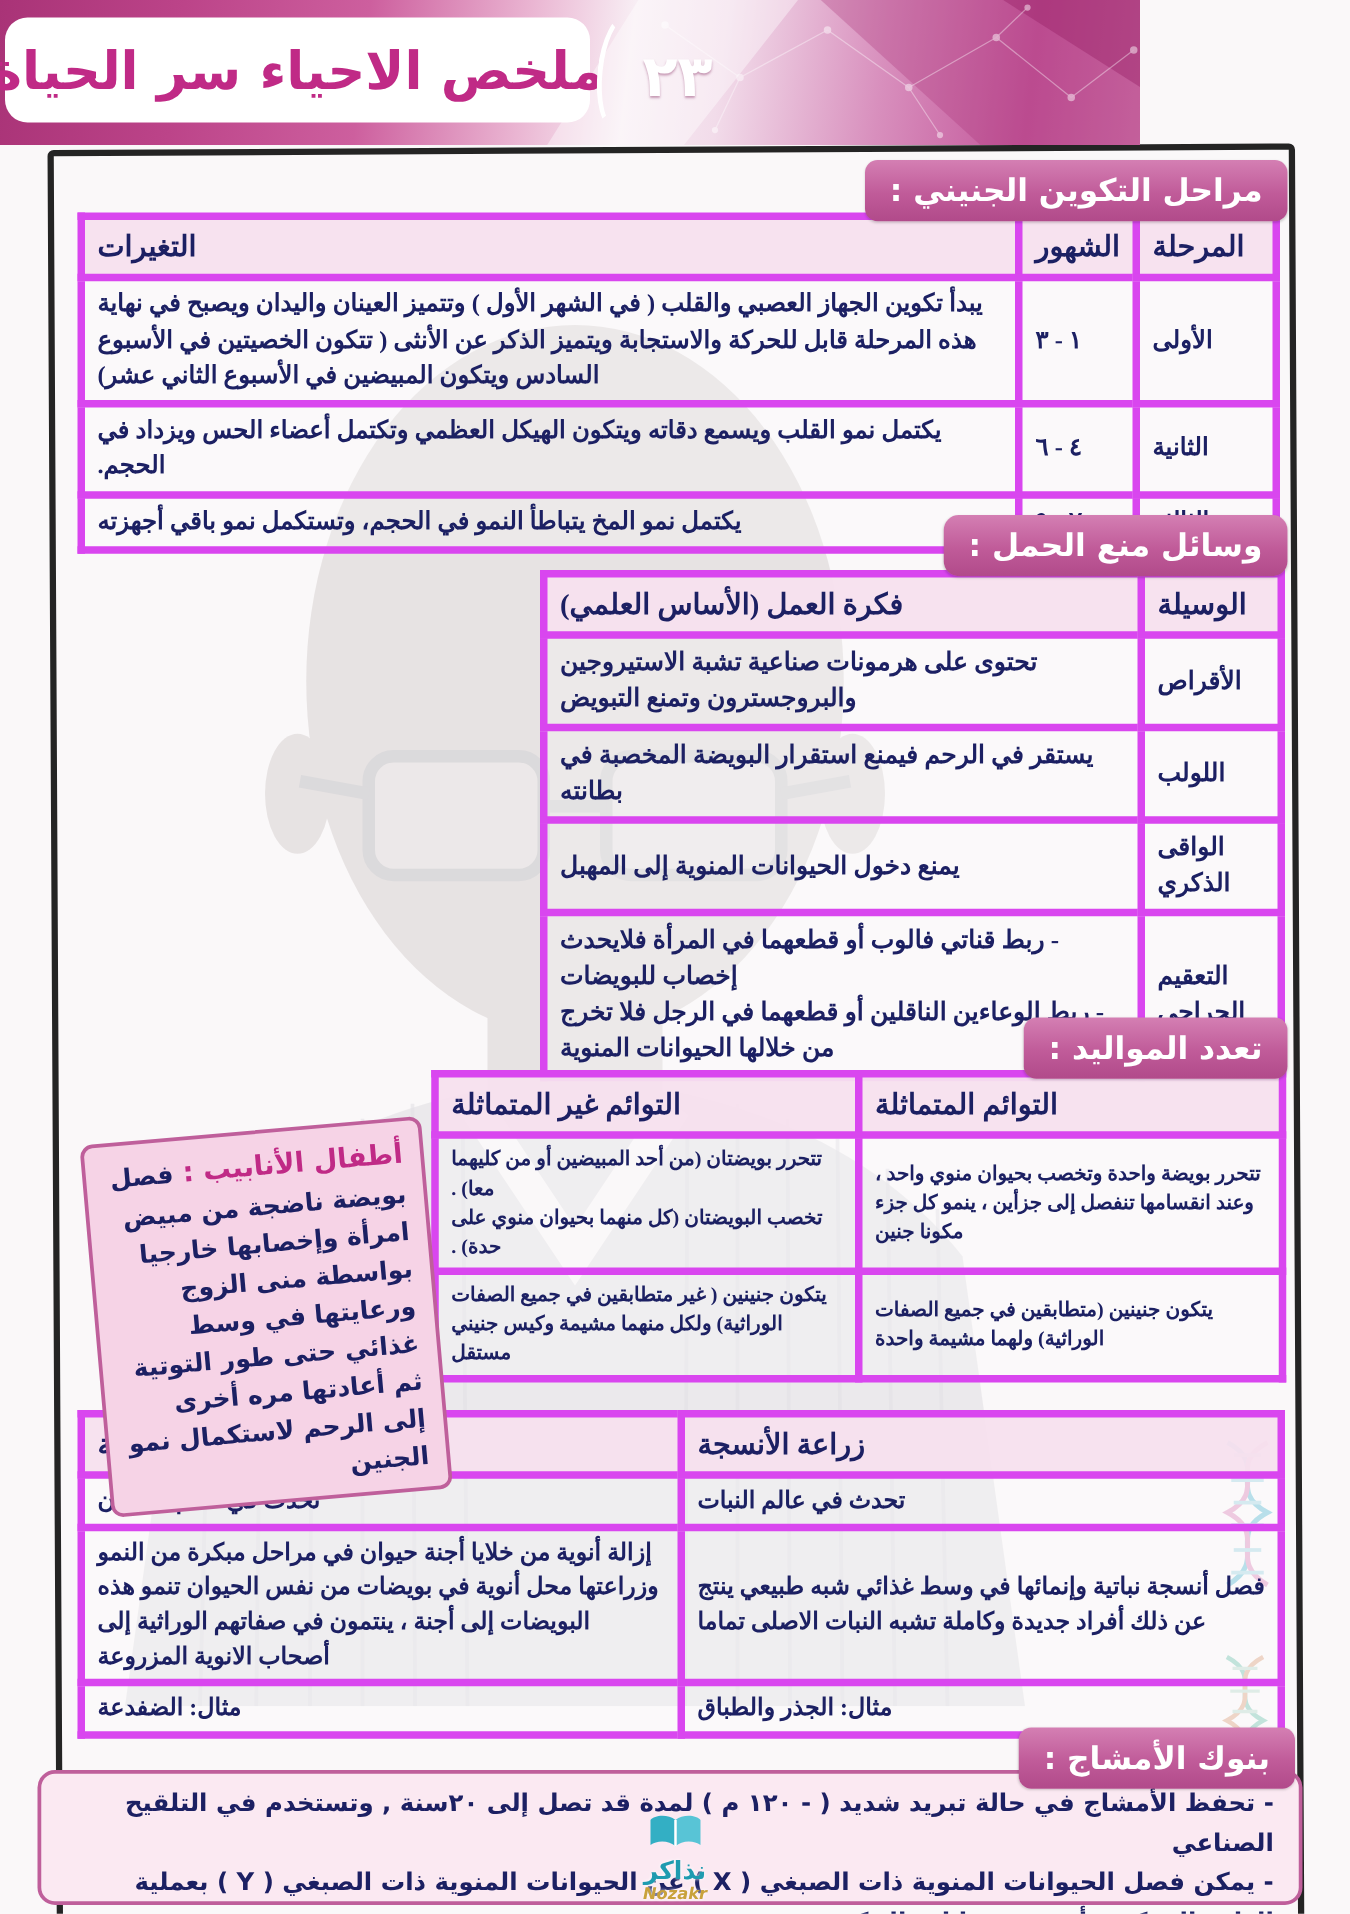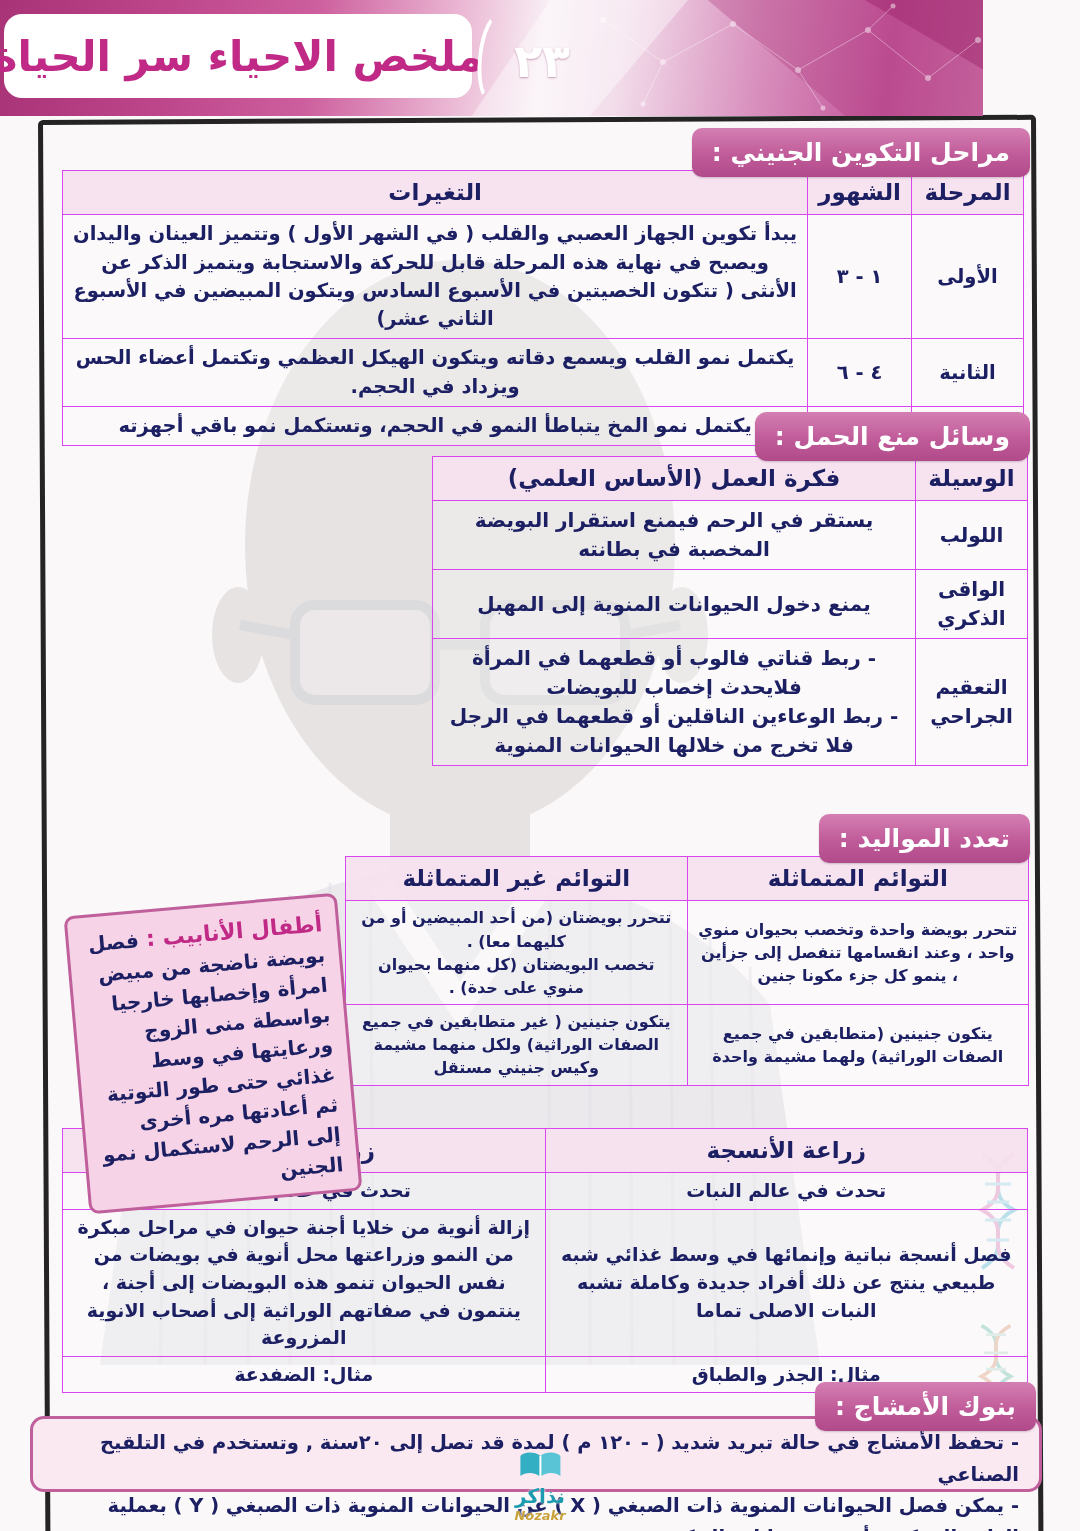--- a/index.html
+++ b/index.html
@@ -6,21 +6,21 @@
   html,body { width:1080px; height:1531px; }
   body {
     position:relative; overflow:hidden;
     background:#faf8f9;
     font-family:"DejaVu Sans", sans-serif;
     font-weight:700;
   }
 
   
   .header {
-    position:absolute; left:0; top:0; width:983px; height:116px; z-index:8;
+    position:absolute; left:0; top:0; width:912px; height:116px; z-index:8;
     background:linear-gradient(97deg,#a93377 0%,#bc4489 16%,#cd5f9e 32%,#eab5d2 46%,#f8eef4 55%,#f2dcea 63%,#d88fbd 77%,#c3569a 90%,#cf74ab 100%);
     overflow:hidden;
   }
   .hpoly { position:absolute; left:0; top:0; width:100%; height:100%; }
   .p1 { clip-path:polygon(56% 0,70% 0,60% 100%,48% 100%); background:rgba(255,255,255,.40); }
   .p2 { clip-path:polygon(72% 0,100% 0,100% 100%,86% 100%); background:rgba(169,49,119,.30); }
   .p3 { clip-path:polygon(88% 0,100% 0,100% 60%); background:rgba(150,30,100,.40); }
   .constellation { position:absolute; right:0; top:0; opacity:.55; }
   .title-box {
     position:absolute; left:4px; top:14px; width:468px; height:84px;
@@ -61,22 +61,22 @@
     direction:rtl;
   }
   .b1 { right:50px; top:128px; }
   .b2 { right:50px; top:412px;border-radius:12px; }
   .b3 { right:50px; top:814px; }
   .b4 { right:44px; top:1382px; }
 
   
   table.ptable { position:absolute; z-index:4; border-collapse:collapse; direction:rtl; }
   .ptable th, .ptable td {
-    border:1px solid #d946ef; color:#1c2063; vertical-align:middle;
-    text-align:center; padding:5px 10px; line-height:1.45;
+    border:6px solid #d946ef; color:#1c2063; vertical-align:middle;
+    text-align:left; padding:5px 10px; line-height:1.45;font-family:Liberation Serif, serif;
   }
   .ptable th { background:rgba(247,224,238,.95); font-size:23px; }
   .ptable td { font-size:20px; background:rgba(255,255,255,.22); }
   .pre { white-space:pre-line; }
   .ta-right { text-align:right; }
   .stage { font-size:23px;margin-left:25px; }
 
   #tbl-embryo  { left:62px;  top:170px;  width:962px; }
   #tbl-embryo td { font-size:19.5px; }
   #tbl-contra  { left:432px; top:456px;  width:596px; }
@@ -90,21 +90,21 @@
     position:absolute; left:76px; top:904px; width:274px; z-index:5;
     transform:rotate(-5deg);
     background:#f6d3e6; border:3px solid #bf5f9b; border-radius:10px;
     padding:10px 14px; direction:rtl; text-align:right; line-height:1.5;
   }
   .side-note .nt { color:#c02a86; font-size:22px; }
   .side-note .nb { color:#1c2063; font-size:20px; }
 
   
   .gamete-box {
-    position:absolute; left:30px; top:1416px; width:1012px; height:76px; z-index:4;
+    position:absolute; left:30px; top:1416px; width:1012px; height:108px; z-index:4;
     background:#fbe9f2; border:3px solid #bf5f9b; border-radius:14px;
     padding:8px 20px; direction:rtl;
   }
   .gamete-box p { color:#1c2063; font-size:19.5px; text-align:right; line-height:1.62; }
 
   
   .watermark { position:absolute; left:50%; top:1450px; transform:translateX(-50%); z-index:9; text-align:center; }
   .watermark .wm-name { color:#1f9bb0; font-size:20px; text-shadow:0 0 3px #fff; }
   .watermark .wm-latin { color:#c9a23c; font-size:13px; font-style:italic; text-shadow:0 0 3px #fff; }
 </style>
@@ -243,20 +243,24 @@
   <colgroup>
       <col style="width:112px">
       <col>
     </colgroup>
   <tbody>
       <tr>
     <th>الوسيلة</th>
     <th>فكرة العمل (الأساس العلمي)</th>
   </tr>
   <tr>
+    <td class="stage">الأقراص</td>
+    <td>تحتوى على هرمونات صناعية تشبة الاستيروجين والبروجسترون وتمنع التبويض</td>
+  </tr>
+  <tr>
     <td class="stage">اللولب</td>
     <td>يستقر في الرحم فيمنع استقرار البويضة المخصبة في بطانته</td>
   </tr>
   <tr>
     <td class="stage">الواقى الذكري</td>
     <td>يمنع دخول الحيوانات المنوية إلى المهبل</td>
   </tr>
   <tr>
     <td class="stage">التعقيم الجراحي</td>
     <td class="pre ta-right">-  ربط قناتي فالوب أو قطعهما في المرأة فلايحدث إخصاب للبويضات

